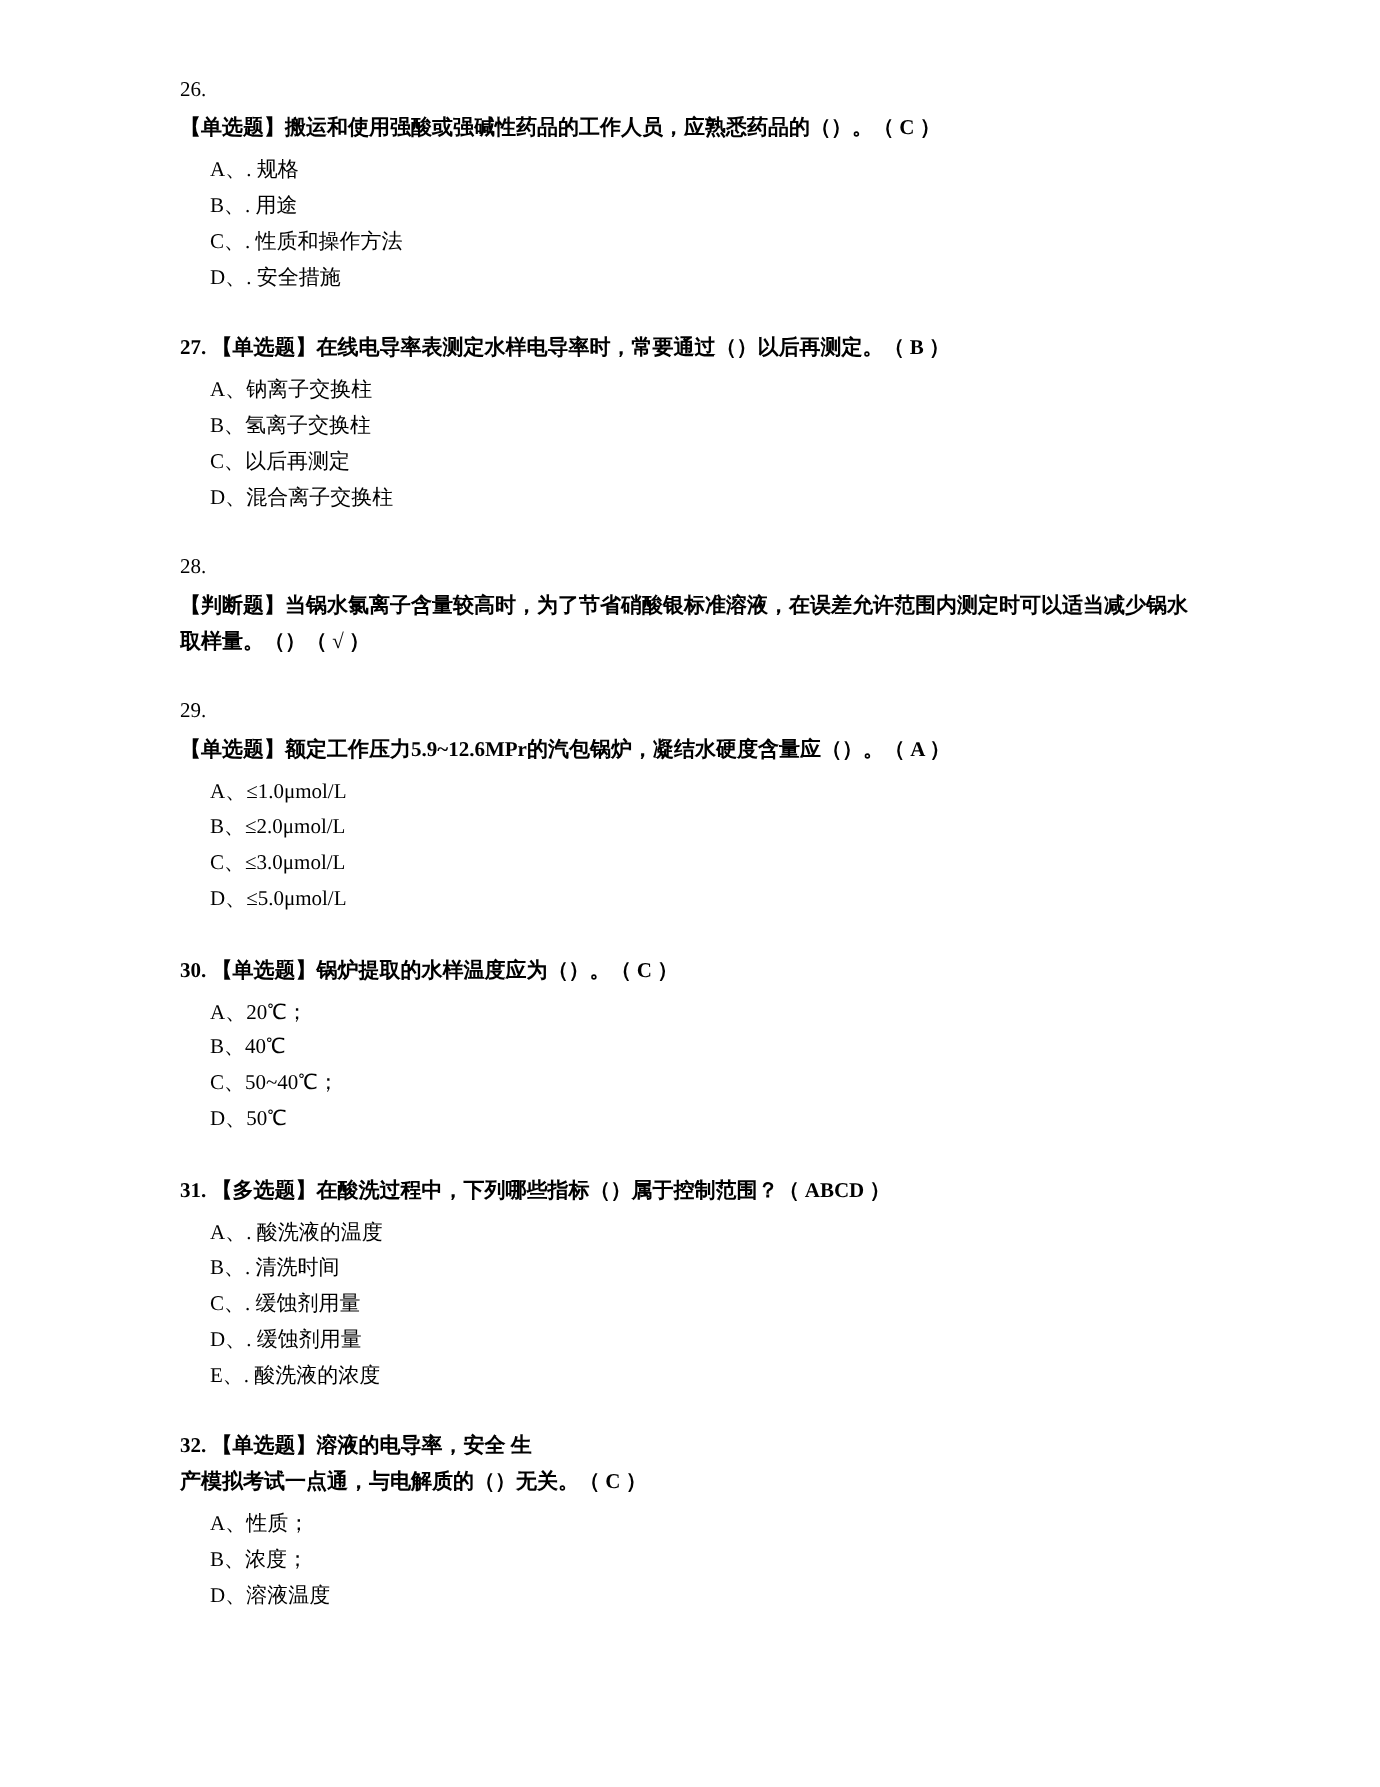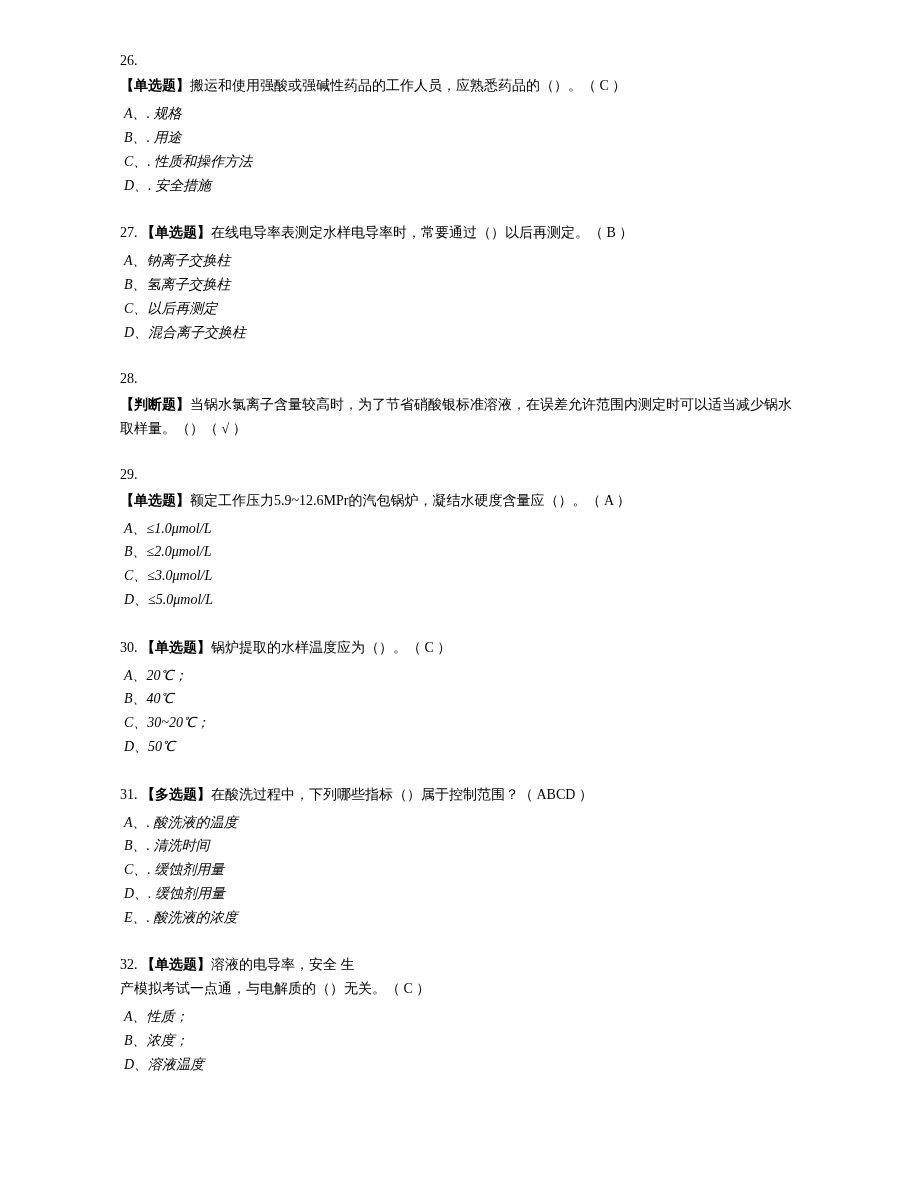--- a/index.html
+++ b/index.html
@@ -20,25 +20,25 @@
     .question-block {
       margin-bottom: 24px;
     }
     .question-number {
       font-weight: normal;
       margin-bottom: 2px;
     }
     .question-text {
       margin-bottom: 4px;
       line-height: 1.7;
+      font-weight: bold;
     }
     .option {
-      margin-left: 4px;
+      margin-left: 20px;
       line-height: 1.7;
-      font-style: italic;
     }
   </style>
 </head>
 <body>
 
 <div id="content">
     <div class="question-block">
       <div class="question-number">26.</div>
       <div class="question-text"><strong>【单选题】</strong>搬运和使用强酸或强碱性药品的工作人员，应熟悉药品的（）。（  C  ）</div>
       <div class="option">A、. 规格</div>
@@ -62,21 +62,21 @@
       <div class="question-text"><strong>【单选题】</strong>额定工作压力5.9~12.6MPr的汽包锅炉，凝结水硬度含量应（）。（  A  ）</div>
       <div class="option">A、≤1.0μmol/L</div>
       <div class="option">B、≤2.0μmol/L</div>
       <div class="option">C、≤3.0μmol/L</div>
       <div class="option">D、≤5.0μmol/L</div>
     </div>
     <div class="question-block">
       <div class="question-text">30.  <strong>【单选题】</strong>锅炉提取的水样温度应为（）。（  C  ）</div>
       <div class="option">A、20℃；</div>
       <div class="option">B、40℃</div>
-      <div class="option">C、30~20℃；</div>
+      <div class="option">C、50~40℃；</div>
       <div class="option">D、50℃</div>
     </div>
     <div class="question-block">
       <div class="question-text">31.  <strong>【多选题】</strong>在酸洗过程中，下列哪些指标（）属于控制范围？（  ABCD  ）</div>
       <div class="option">A、. 酸洗液的温度</div>
       <div class="option">B、. 清洗时间</div>
       <div class="option">C、. 缓蚀剂用量</div>
       <div class="option">D、. 缓蚀剂用量</div>
       <div class="option">E、. 酸洗液的浓度</div>
     </div>

